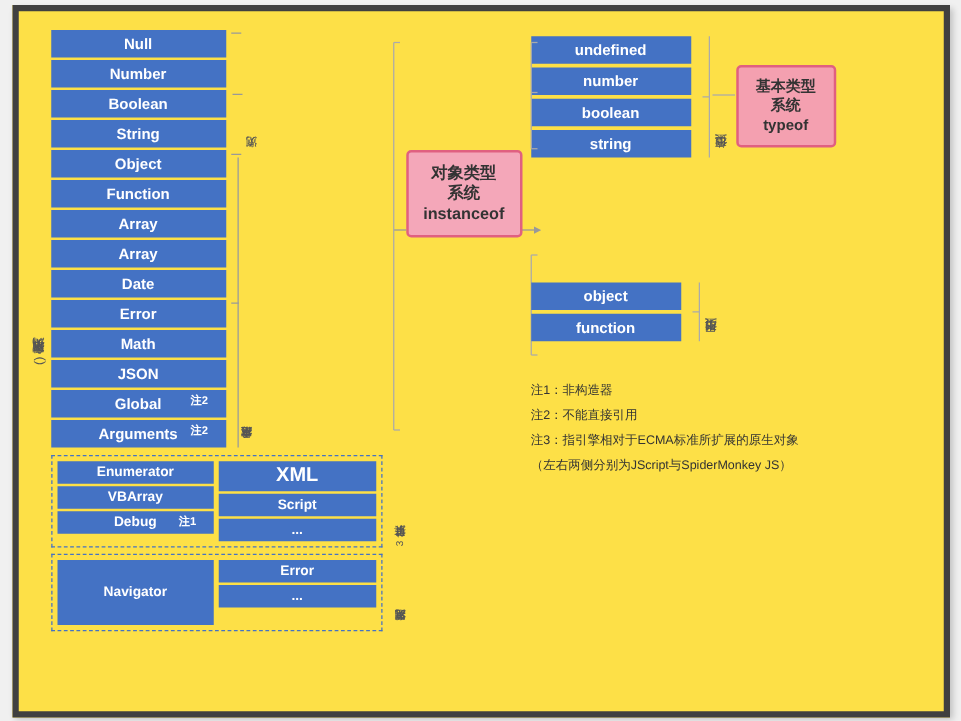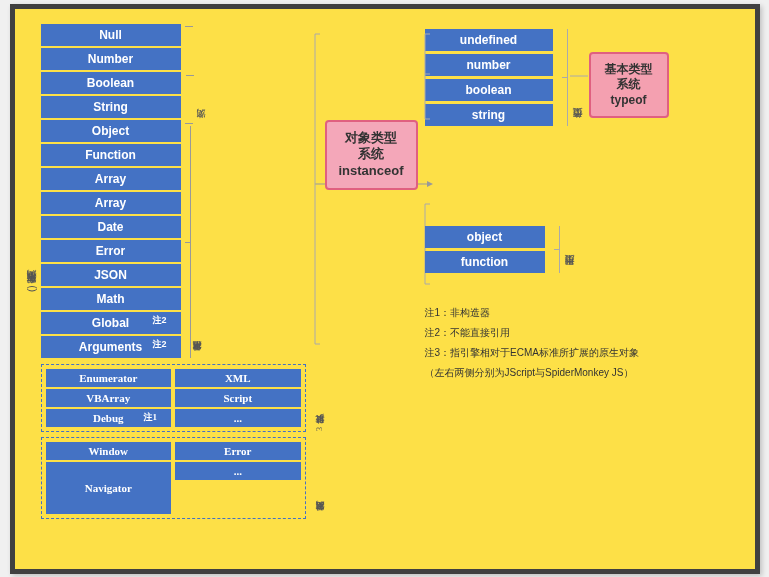--- a/index.html
+++ b/index.html
@@ -79,22 +79,22 @@
             <div class="blue-item">Null</div>
             <div class="blue-item">Number</div>
             <div class="blue-item">Boolean</div>
             <div class="blue-item">String</div>
             <div class="blue-item">Object</div>
             <div class="blue-item">Function</div>
             <div class="blue-item">Array</div>
             <div class="blue-item">Array</div>
             <div class="blue-item">Date</div>
             <div class="blue-item">Error</div>
+            <div class="blue-item">Math</div>
             <div class="blue-item">JSON</div>
-            <div class="blue-item">Math</div>
             <div class="blue-item has-note">Global<span class="note-sup">注2</span></div>
             <div class="blue-item has-note">Arguments<span class="note-sup">注2</span></div>
           </div>
 
           <div style="display:flex; flex-direction:column; margin-left:4px; width:90px; position:relative;">
 
             <div style="display:flex; flex-direction:row; align-items:stretch; height: calc(4 * 24px + 3 * 2px);">
               <div style="border:1px solid #999; border-left:none; border-right:none; width:8px; margin-top:2px; margin-bottom:2px; border-top:1px solid #999; border-bottom:1px solid #999; position:relative;">
                 <div style="position:absolute; top:50%; right:-1px; width:8px; height:1px; background:#999;"></div>
               </div>
@@ -103,42 +103,41 @@
 
             <div style="display:flex; flex-direction:row; align-items:stretch; flex:1;">
               <div style="width:6px; border-right:1px solid #999; position:relative;">
                 <div style="position:absolute; top:50%; right:-1px; width:6px; height:1px; background:#999;"></div>
               </div>
               <div style="writing-mode:vertical-rl; transform:rotate(180deg); font-size:9px; color:#555; white-space:nowrap; display:flex; align-items:center; margin-left:2px; line-height:1.1;">宿主对象继承</div>
             </div>
           </div>
         </div>
 
-        <div style="margin-top:6px; width:265px; margin-left:0px;font-family:Liberation Serif, serif;">
+        <div style="margin-top:6px; width:265px; margin-left:0px;">
 
           <div style="border:1px dashed #4472C4; padding:4px; margin-bottom:5px; position:relative;">
             <div style="display:flex; flex-direction:row; gap:4px;">
               <div style="display:flex; flex-direction:column; gap:2px; flex:1;">
                 <div class="blue-item" style="font-size:11px; padding:3px 6px; position:relative;">Enumerator</div>
                 <div class="blue-item" style="font-size:11px; padding:3px 6px;">VBArray</div>
                 <div class="blue-item has-note" style="font-size:11px; padding:3px 6px;">Debug<span class="note-sup">注1</span></div>
               </div>
               <div style="display:flex; flex-direction:column; gap:2px; flex:1;">
-                <div class="blue-item" style="font-size:11px; padding:3px 6px;">XML</div>
+                <div class="blue-item" style="font-size:16px; padding:3px 6px;">XML</div>
                 <div class="blue-item" style="font-size:11px; padding:3px 6px;">Script</div>
                 <div class="blue-item" style="font-size:11px; padding:3px 6px;">...</div>
               </div>
             </div>
             <div style="position:absolute; right:-22px; top:0; height:100%; writing-mode:vertical-rl; transform:rotate(180deg); font-size:9px; color:#555; display:flex; align-items:center; white-space:nowrap;">引擎扩展<span style="font-size:8px; vertical-align:super;">注3</span></div>
           </div>
 
           <div style="border:1px dashed #4472C4; padding:4px; position:relative;">
             <div style="display:flex; flex-direction:row; gap:4px;">
               <div style="display:flex; flex-direction:column; gap:2px; flex:1;">
-                <div class="blue-item" style="font-size:11px; padding:3px 6px;">Window</div>
                 <div class="blue-item" style="font-size:11px; padding:20px 6px;">Navigator</div>
               </div>
               <div style="display:flex; flex-direction:column; gap:2px; flex:1;">
                 <div class="blue-item" style="font-size:11px; padding:3px 6px;">Error</div>
                 <div class="blue-item" style="font-size:11px; padding:3px 6px;">...</div>
               </div>
             </div>
             <div style="position:absolute; right:-22px; top:0; height:100%; writing-mode:vertical-rl; transform:rotate(180deg); font-size:9px; color:#555; display:flex; align-items:center; white-space:nowrap;">浏览器对象</div>
           </div>
         </div>

